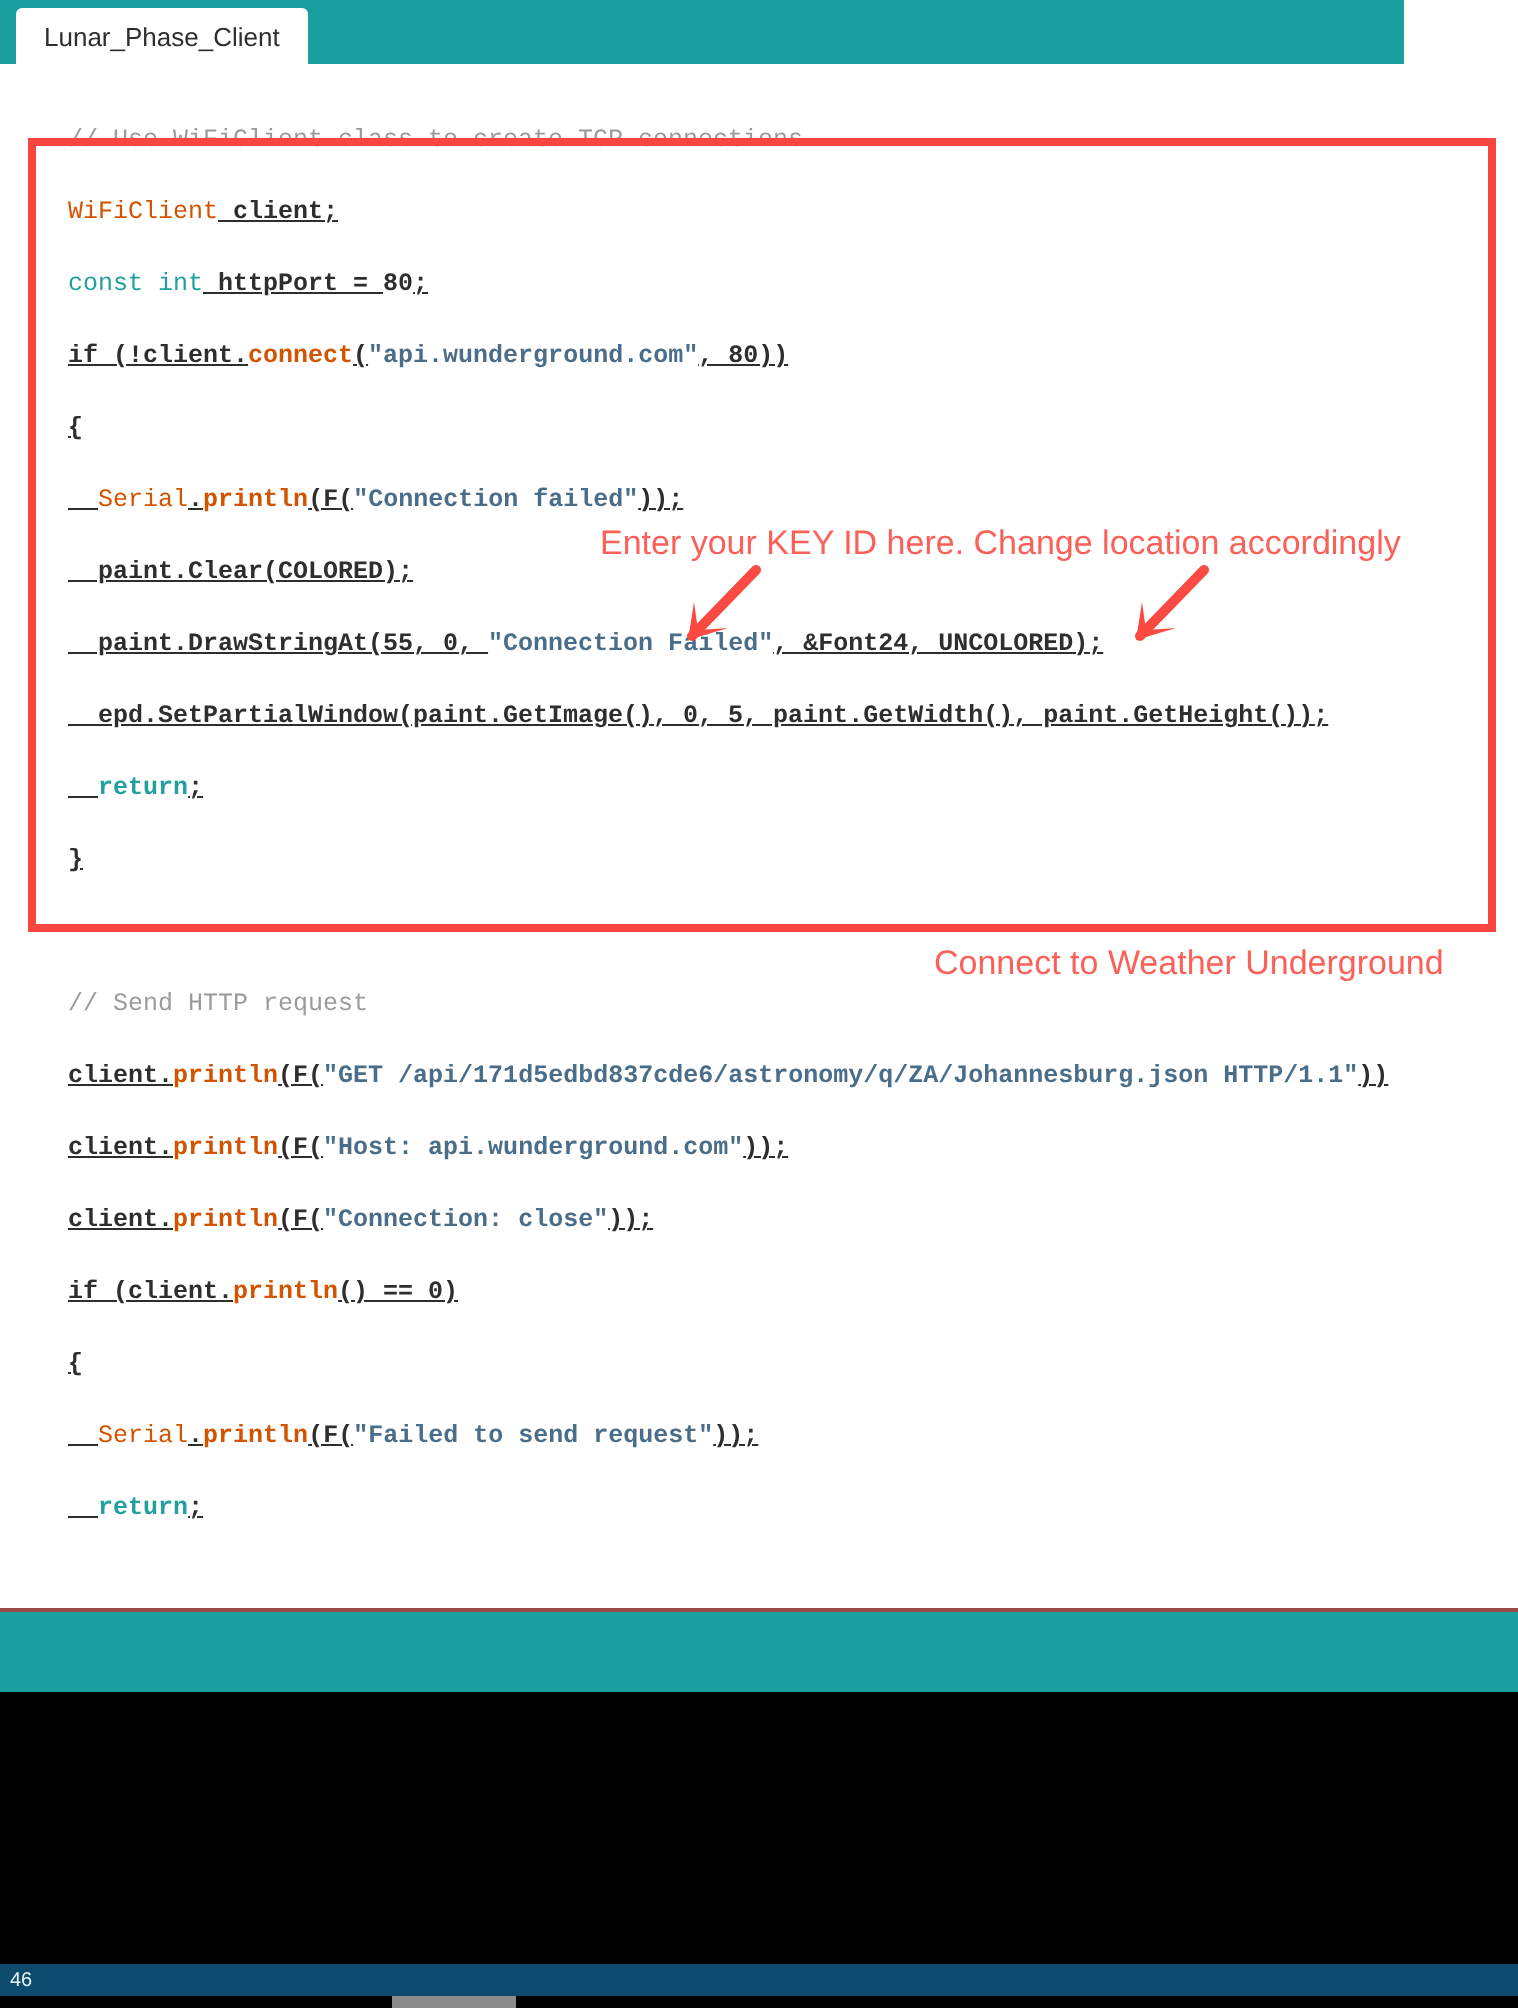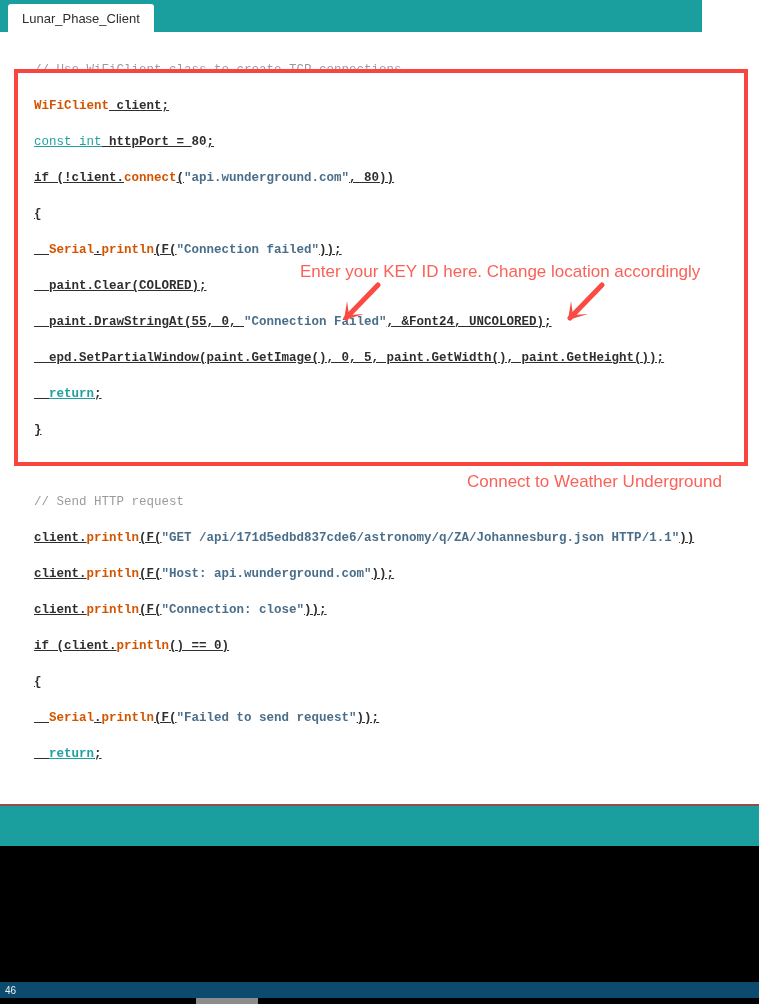--- a/index.html
+++ b/index.html
@@ -34,22 +34,22 @@
   #code{
     position:absolute;left:34px;top:11px;
     font-family:"Liberation Mono","DejaVu Sans Mono",monospace;
     font-size:12.5px;
     line-height:18px;
     white-space:pre;
     color:#2e2e2e;
   }
   .ln{height:18px;white-space:pre;}
   .cmt{color:#9b9b9b;}
-  .kw{color:#22a0a0;text-decoration:underline;}
-  .cls{color:#d35400;font-weight:bold;}
+  .kw{color:#22a0a0;}
+  .cls{color:#d35400;font-weight:normal;}
   .fn{color:#d35400;}
   .str{color:#4a6e8a;}
   .pln{color:#2e2e2e;text-decoration:underline;}
   .num{color:#2e2e2e;}
   .bold{font-weight:bold;}
   
   #redbox{
     position:absolute;left:14px;top:37px;
     width:734px;height:397px;
     border:4px solid #f9453f;

